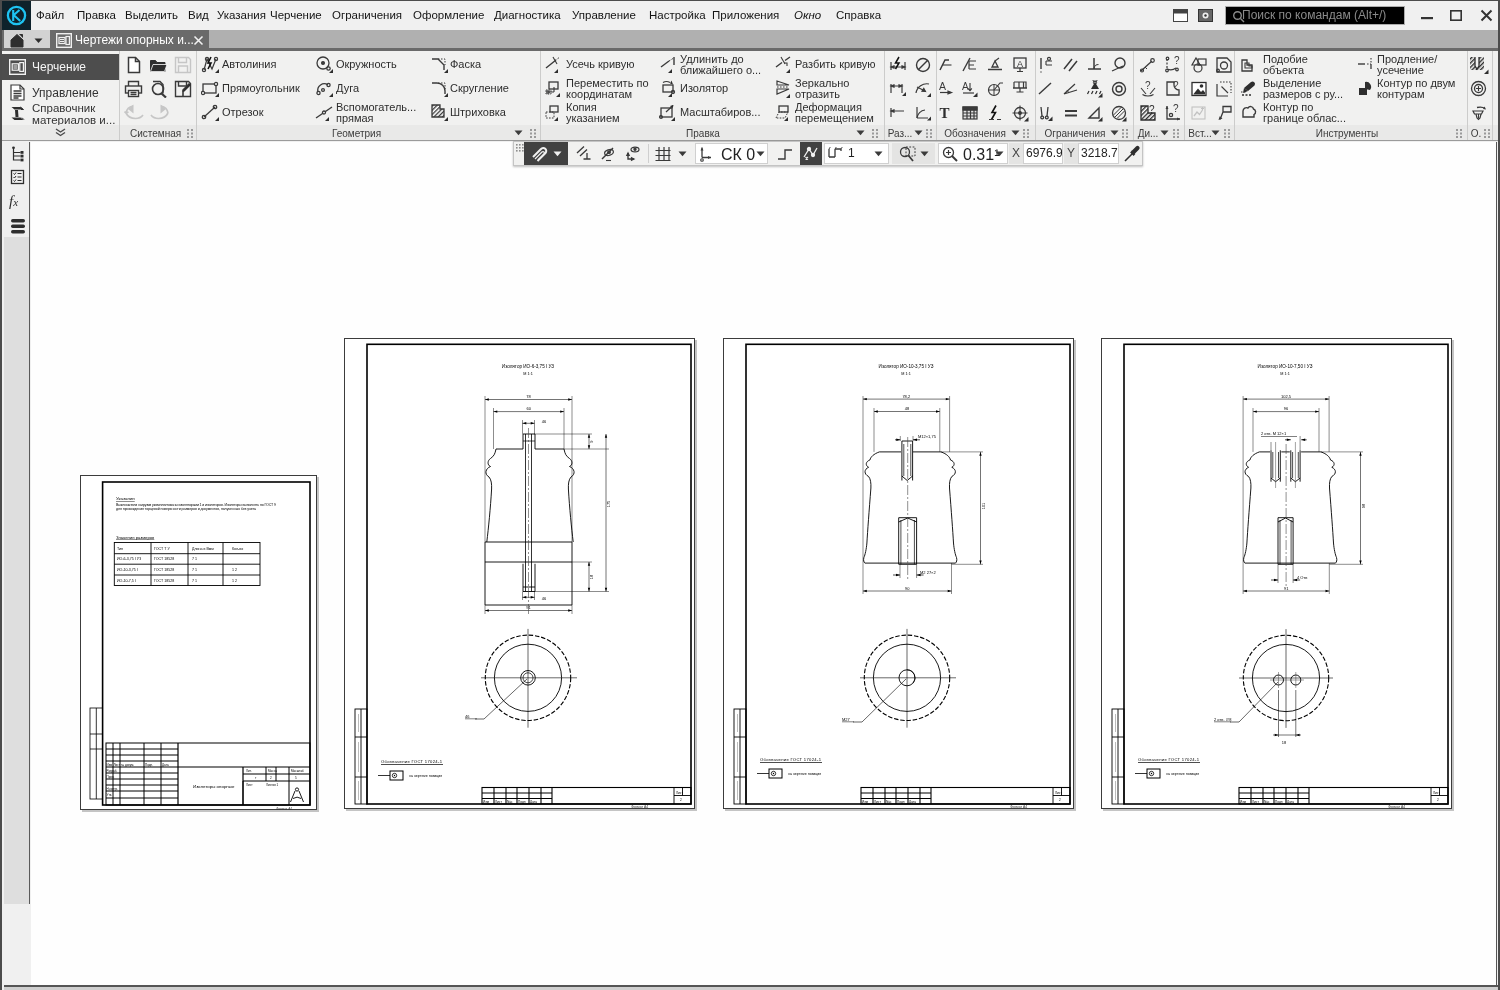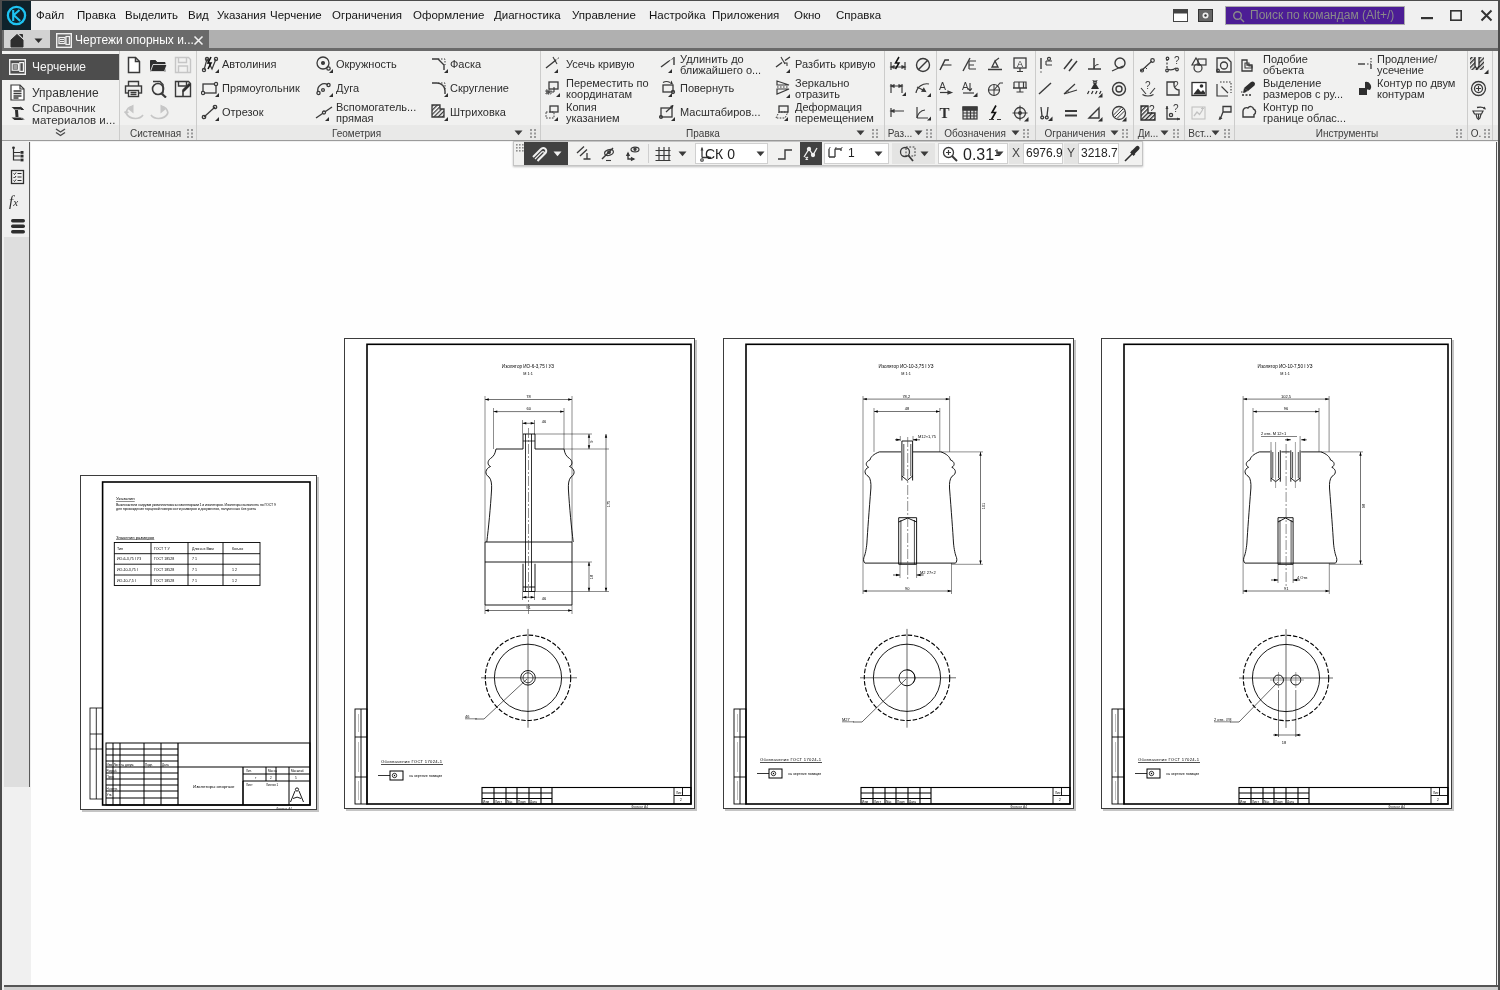--- a/index.html
+++ b/index.html
@@ -7,41 +7,41 @@
   html,body { width:1500px; height:990px; overflow:hidden; }
   body { font-family:"Liberation Sans", sans-serif; background:#f0f0f0; position:relative; }
   #win { position:absolute; left:0; top:0; width:1500px; height:990px; background:#f0f0f0; border-left:2px solid #4c4c4c; border-right:2px solid #4c4c4c; border-top:1px solid #4c4c4c; }
   .abs { position:absolute; }
   
   #menubar { position:absolute; left:0; top:0; width:1496px; height:28px; background:#f0f0f0; }
   #logo { position:absolute; left:0; top:0; width:29px; height:29px; background:#10242d; }
   .mitem { position:absolute; top:0; height:28px; line-height:29px; font-size:11.5px; color:#141414; }
   
   .wicon { position:absolute; top:7px; }
-  #searchbox { position:absolute; left:1223px; top:5px; width:180px; height:19px; background:#4c1d95; border:1px solid #acacac; color:#8a8a8a; font-size:12px; line-height:17px; padding-left:24px; }
+  #searchbox { position:absolute; left:1223px; top:5px; width:180px; height:19px; background:#000000; border:1px solid #acacac; color:#8a8a8a; font-size:12px; line-height:17px; padding-left:16px; }
   
   #tabstrip { position:absolute; left:0; top:29px; width:1496px; height:21px; background:#6a6a6a; }
   #homebtn { position:absolute; left:2px; top:0; width:46px; height:17.5px; background:#d2d2d2; }
   #aftertab { position:absolute; left:207px; top:0; right:0; height:17.5px; background:#b0b0b0; }
   #tabtitle { position:absolute; left:73px; top:0; height:37px; line-height:21px; font-size:12px; color:#fff;text-align:center; }
   
   #ribbon { position:absolute; left:0; top:50px; width:1496px; height:90px; background:#f1f1f0; border-bottom:1px solid #9b9b9b; }
   #riblabels { position:absolute; left:0; top:74px; width:1496px; height:15px; background:#e9e9e8; }
   .seclabel { position:absolute; top:77px; font-size:10px; color:#3c3c3c; text-align:center; }
   .vsep { position:absolute; top:0; width:1px; height:89px; background:#cccccb; }
   
   #leftpanel { position:absolute; left:0; top:0; width:117px; height:89px; }
   #lp-sel { position:absolute; left:0; top:3px; width:117px; height:26px; background:#4d4d4d; color:#f5f5f5; font-size:12px; }
   .lp-row { position:absolute; left:0; width:117px; font-size:12px; color:#333; }
   #lp-chev { position:absolute; left:0; top:74px; width:117px; height:15px; background:#e9e9e8; text-align:center; color:#555; font-size:9px; line-height:14px; }
   
   .rbtn { position:absolute; font-size:11px; color:#2d2d2d; line-height:11.5px; white-space:nowrap; }
   .ricon { position:absolute; }
   
-  #sidebar { position:absolute; left:2px; top:141px; width:26px; height:645px; background:#efefef; border-right:1px solid #5a5a5a; }
+  #sidebar { position:absolute; left:2px; top:141px; width:26px; height:762px; background:#efefef; border-right:1px solid #5a5a5a; }
   #sidebar .sb-bot { position:absolute; left:0; top:95px; bottom:0; width:25px; background:#dedede; }
   #canvas { position:absolute; left:29px; top:141px; width:1466px; height:843px; background:#fefefe; border-right:1px solid #555; }
   #botstrip { position:absolute; left:2px; top:984px; width:1494px; height:5px; background:#cfcfcf; border-top:2px solid #555; }
   
   #floatbar { position:absolute; left:511px; top:140px; width:630px; height:25px; background:#f1f1f0; border:1px solid #c4c4c4; box-shadow:0 1px 2px rgba(0,0,0,.25); }
   .fb-dark { position:absolute; background:#414141; }
   .fb-field { position:absolute; background:#fff; border:1px solid #d0d0d0; font-size:12px; color:#222; }
 </style>
 </head>
 <body>
@@ -61,21 +61,21 @@
   <div class="mitem" style="left:123px;">Выделить</div>
   <div class="mitem" style="left:186px;">Вид</div>
   <div class="mitem" style="left:215px;">Указания</div>
   <div class="mitem" style="left:268px;">Черчение</div>
   <div class="mitem" style="left:330px;">Ограничения</div>
   <div class="mitem" style="left:411px;">Оформление</div>
   <div class="mitem" style="left:492px;">Диагностика</div>
   <div class="mitem" style="left:570px;">Управление</div>
   <div class="mitem" style="left:647px;">Настройка</div>
   <div class="mitem" style="left:710px;">Приложения</div>
-  <div class="mitem" style="left:792px;">Окно</div>
+  <div class="mitem" style="left:792px;font-style:italic;">Окно</div>
   <div class="mitem" style="left:834px;">Справка</div>
 
   <div class="wicon" style="left:1171px; top:8px;">
     <svg width="15" height="13" viewBox="0 0 15 13">
         <rect x="0.5" y="0.5" width="14" height="12" fill="#fff" stroke="#444"></rect>
         <rect x="0.5" y="0.5" width="14" height="4" fill="#444"></rect>
       </svg>
   </div>
   <div class="wicon" style="left:1196px; top:8px;">
     <svg width="15" height="13" viewBox="0 0 15 13">
@@ -467,21 +467,21 @@
         </svg>
       <svg class="ricon" style="left:772px;top:52px;" width="19" height="19" viewBox="0 0 19 19" stroke="#3a3a3a" fill="none" stroke-width="1.3">
           <rect x="5" y="3" width="9" height="6"></rect>
           <path d="M2 15 l3 -6 h9 l-3 6 z" stroke-dasharray="1.6 1.3" stroke-width="1"></path>
           <path d="M10 18 l4 0 l0 -4 z" fill="#2e2e2e" stroke="none"></path>
         </svg>
       <div class="rbtn" style="left:564px;top:8px;">Усечь кривую</div>
       <div class="rbtn" style="left:564px;top:26.5px;">Переместить по<br>координатам</div>
       <div class="rbtn" style="left:564px;top:50.5px;">Копия<br>указанием</div>
       <div class="rbtn" style="left:678px;top:2.5px;">Удлинить до<br>ближайшего о...</div>
-      <div class="rbtn" style="left:678px;top:32px;">Повернуть</div>
+      <div class="rbtn" style="left:678px;top:32px;">Изолятор</div>
       <div class="rbtn" style="left:678px;top:56px;">Масштабиров...</div>
       <div class="rbtn" style="left:793px;top:8px;">Разбить кривую</div>
       <div class="rbtn" style="left:793px;top:26.5px;">Зеркально<br>отразить</div>
       <div class="rbtn" style="left:793px;top:50.5px;">Деформация<br>перемещением</div>
 
       <svg class="ricon" style="left:887px;top:5px;" width="18" height="18" viewBox="0 0 18 18" stroke="#3a3a3a" fill="none" stroke-width="1.2">
           <path d="M2 14 v-8 M16 14 v-8 M2 11 h14"></path>
           <path d="M2 11 l3 -1.2 v2.4 z M16 11 l-3 -1.2 v2.4 z" fill="#3a3a3a"></path>
           <path d="M10 1 l-3.5 6 h3.5 l-3.5 6" stroke="#111" stroke-width="1.5"></path>
         </svg>
@@ -1225,21 +1225,21 @@
       </svg>
     <svg class="abs" style="left:164px;top:9px;" width="9" height="6" viewBox="0 0 9 6">
         <path d="M0.5 0.5 L4.5 5.2 L8.5 0.5 Z" fill="#3a3a3a"></path>
       </svg>
     <div class="fb-field" style="left:181px;top:1px;width:73px;height:21px;"></div>
     <svg class="abs" style="left:184px;top:3px;" width="16" height="17" viewBox="0 0 16 17" stroke="#3a3a3a" fill="none" stroke-width="1.3">
         <path d="M4 2.5 v10 M4 12.5 h9"></path>
         <path d="M4 2.5 l-1.5 3 h3 z M13 12.5 l-3 -1.5 v3 z" fill="#3a3a3a" stroke="none"></path>
         <circle cx="4" cy="15" r="1.3" stroke-width="1.1"></circle>
       </svg>
-    <div class="abs" style="left:191px;top:4px;font-size:14px;color:#222;">СК 0</div>
+    <div class="abs" style="left:207px;top:4px;font-size:16px;color:#222;">СК 0</div>
     <svg class="abs" style="left:242px;top:9px;" width="9" height="6" viewBox="0 0 9 6">
         <path d="M0.5 0.5 L4.5 5.2 L8.5 0.5 Z" fill="#3a3a3a"></path>
       </svg>
     <svg class="abs" style="left:262px;top:3px;" width="18" height="18" viewBox="0 0 18 18" stroke="#3a3a3a" fill="none" stroke-width="1.4">
         <path d="M2 14 h7 v-9 h7"></path>
       </svg>
     <div class="fb-dark" style="left:286px;top:0;width:22px;height:23px;">
       <svg class="abs" style="left:2px;top:2px;" width="18" height="18" viewBox="0 0 18 18" stroke="#f0f0f0" fill="none" stroke-width="1.3">
           <path d="M2 13 L7 5 L11 11 L15 4"></path>
           <circle cx="7" cy="5" r="1.5" fill="#f0f0f0"></circle>

